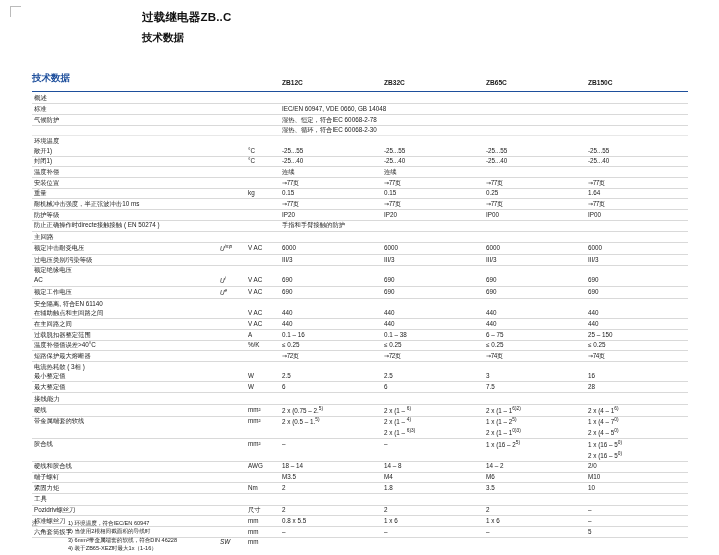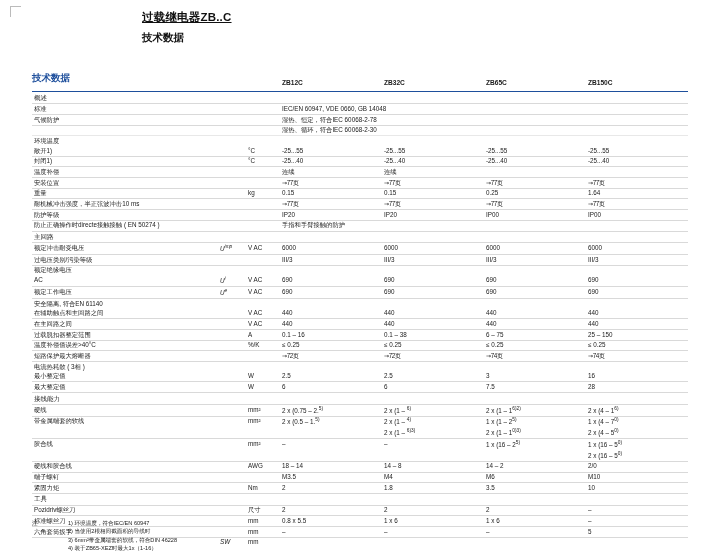--- a/index.html
+++ b/index.html
@@ -21,21 +21,20 @@
   
   .doc-header {
     position: absolute;
     left: 142px; top: 10px;
   }
   .doc-title {
     font-size: 11.5px;
     font-weight: bold;
     color: #111;
     letter-spacing: 0.2px;
-    text-decoration: underline;
   }
   .doc-subtitle {
     font-size: 10.5px;
     font-weight: bold;
     color: #111;
     margin-top: 6px;
   }
   
   .section-heading {
     position: absolute;

